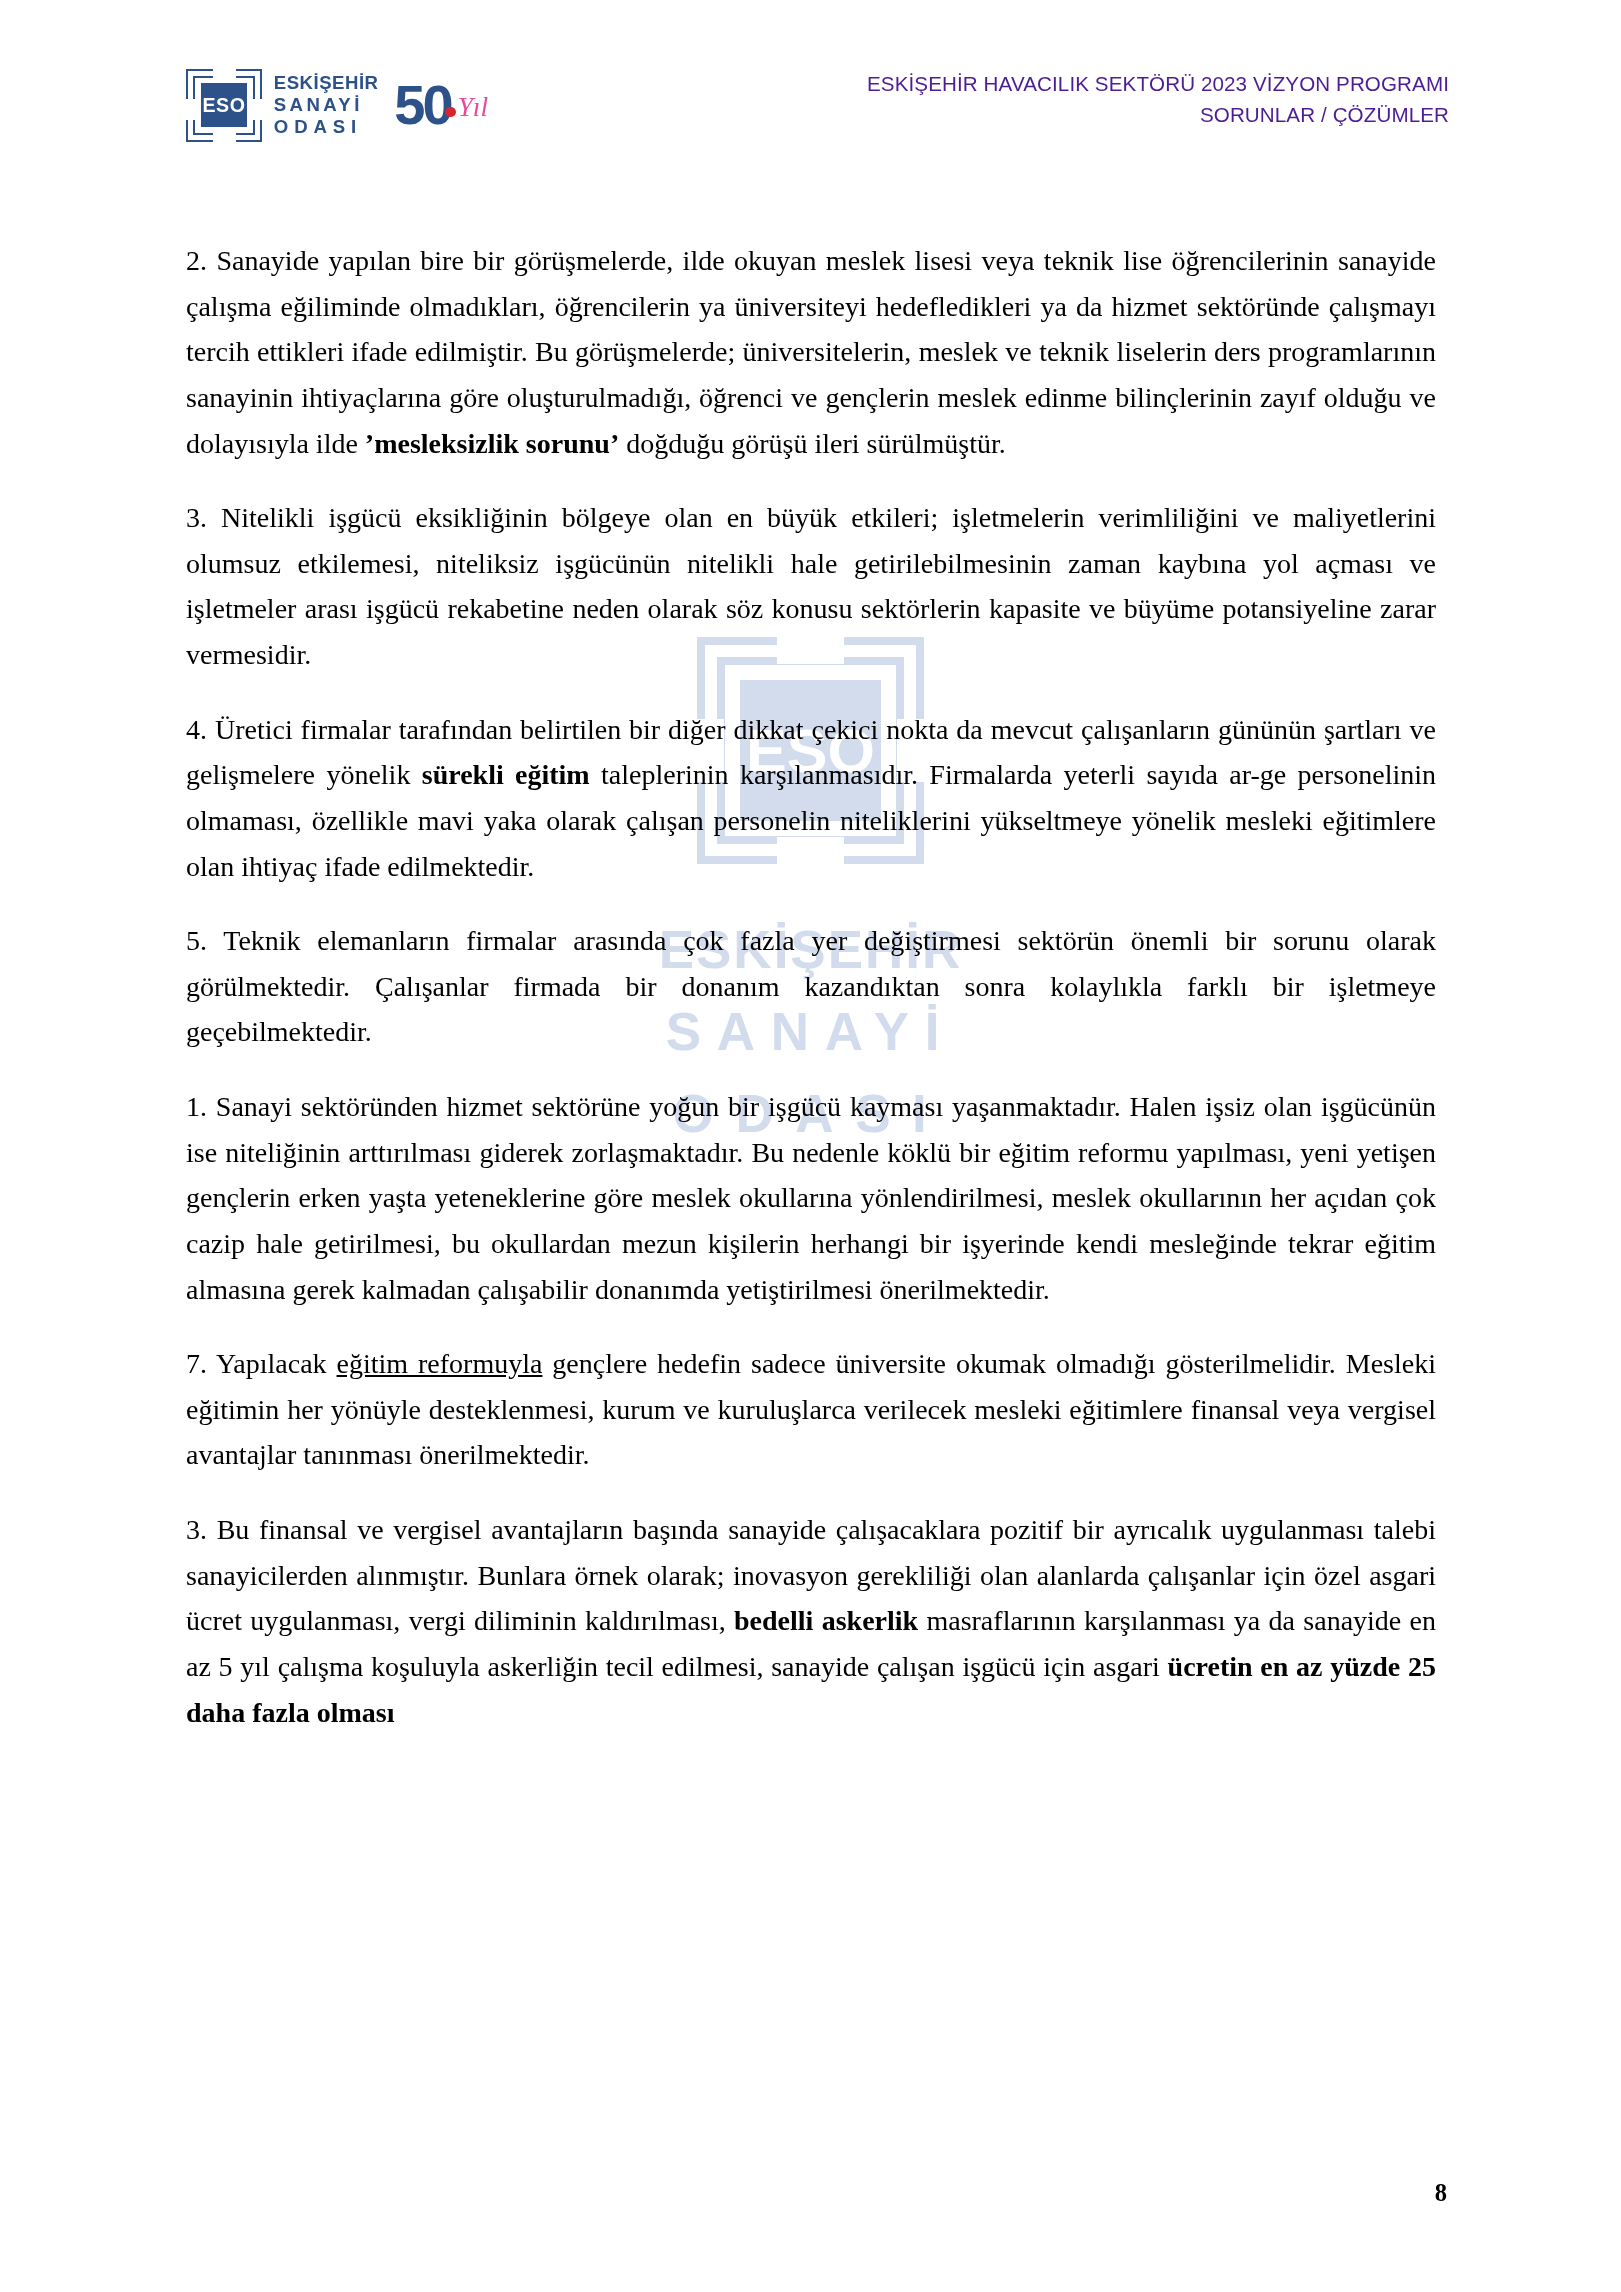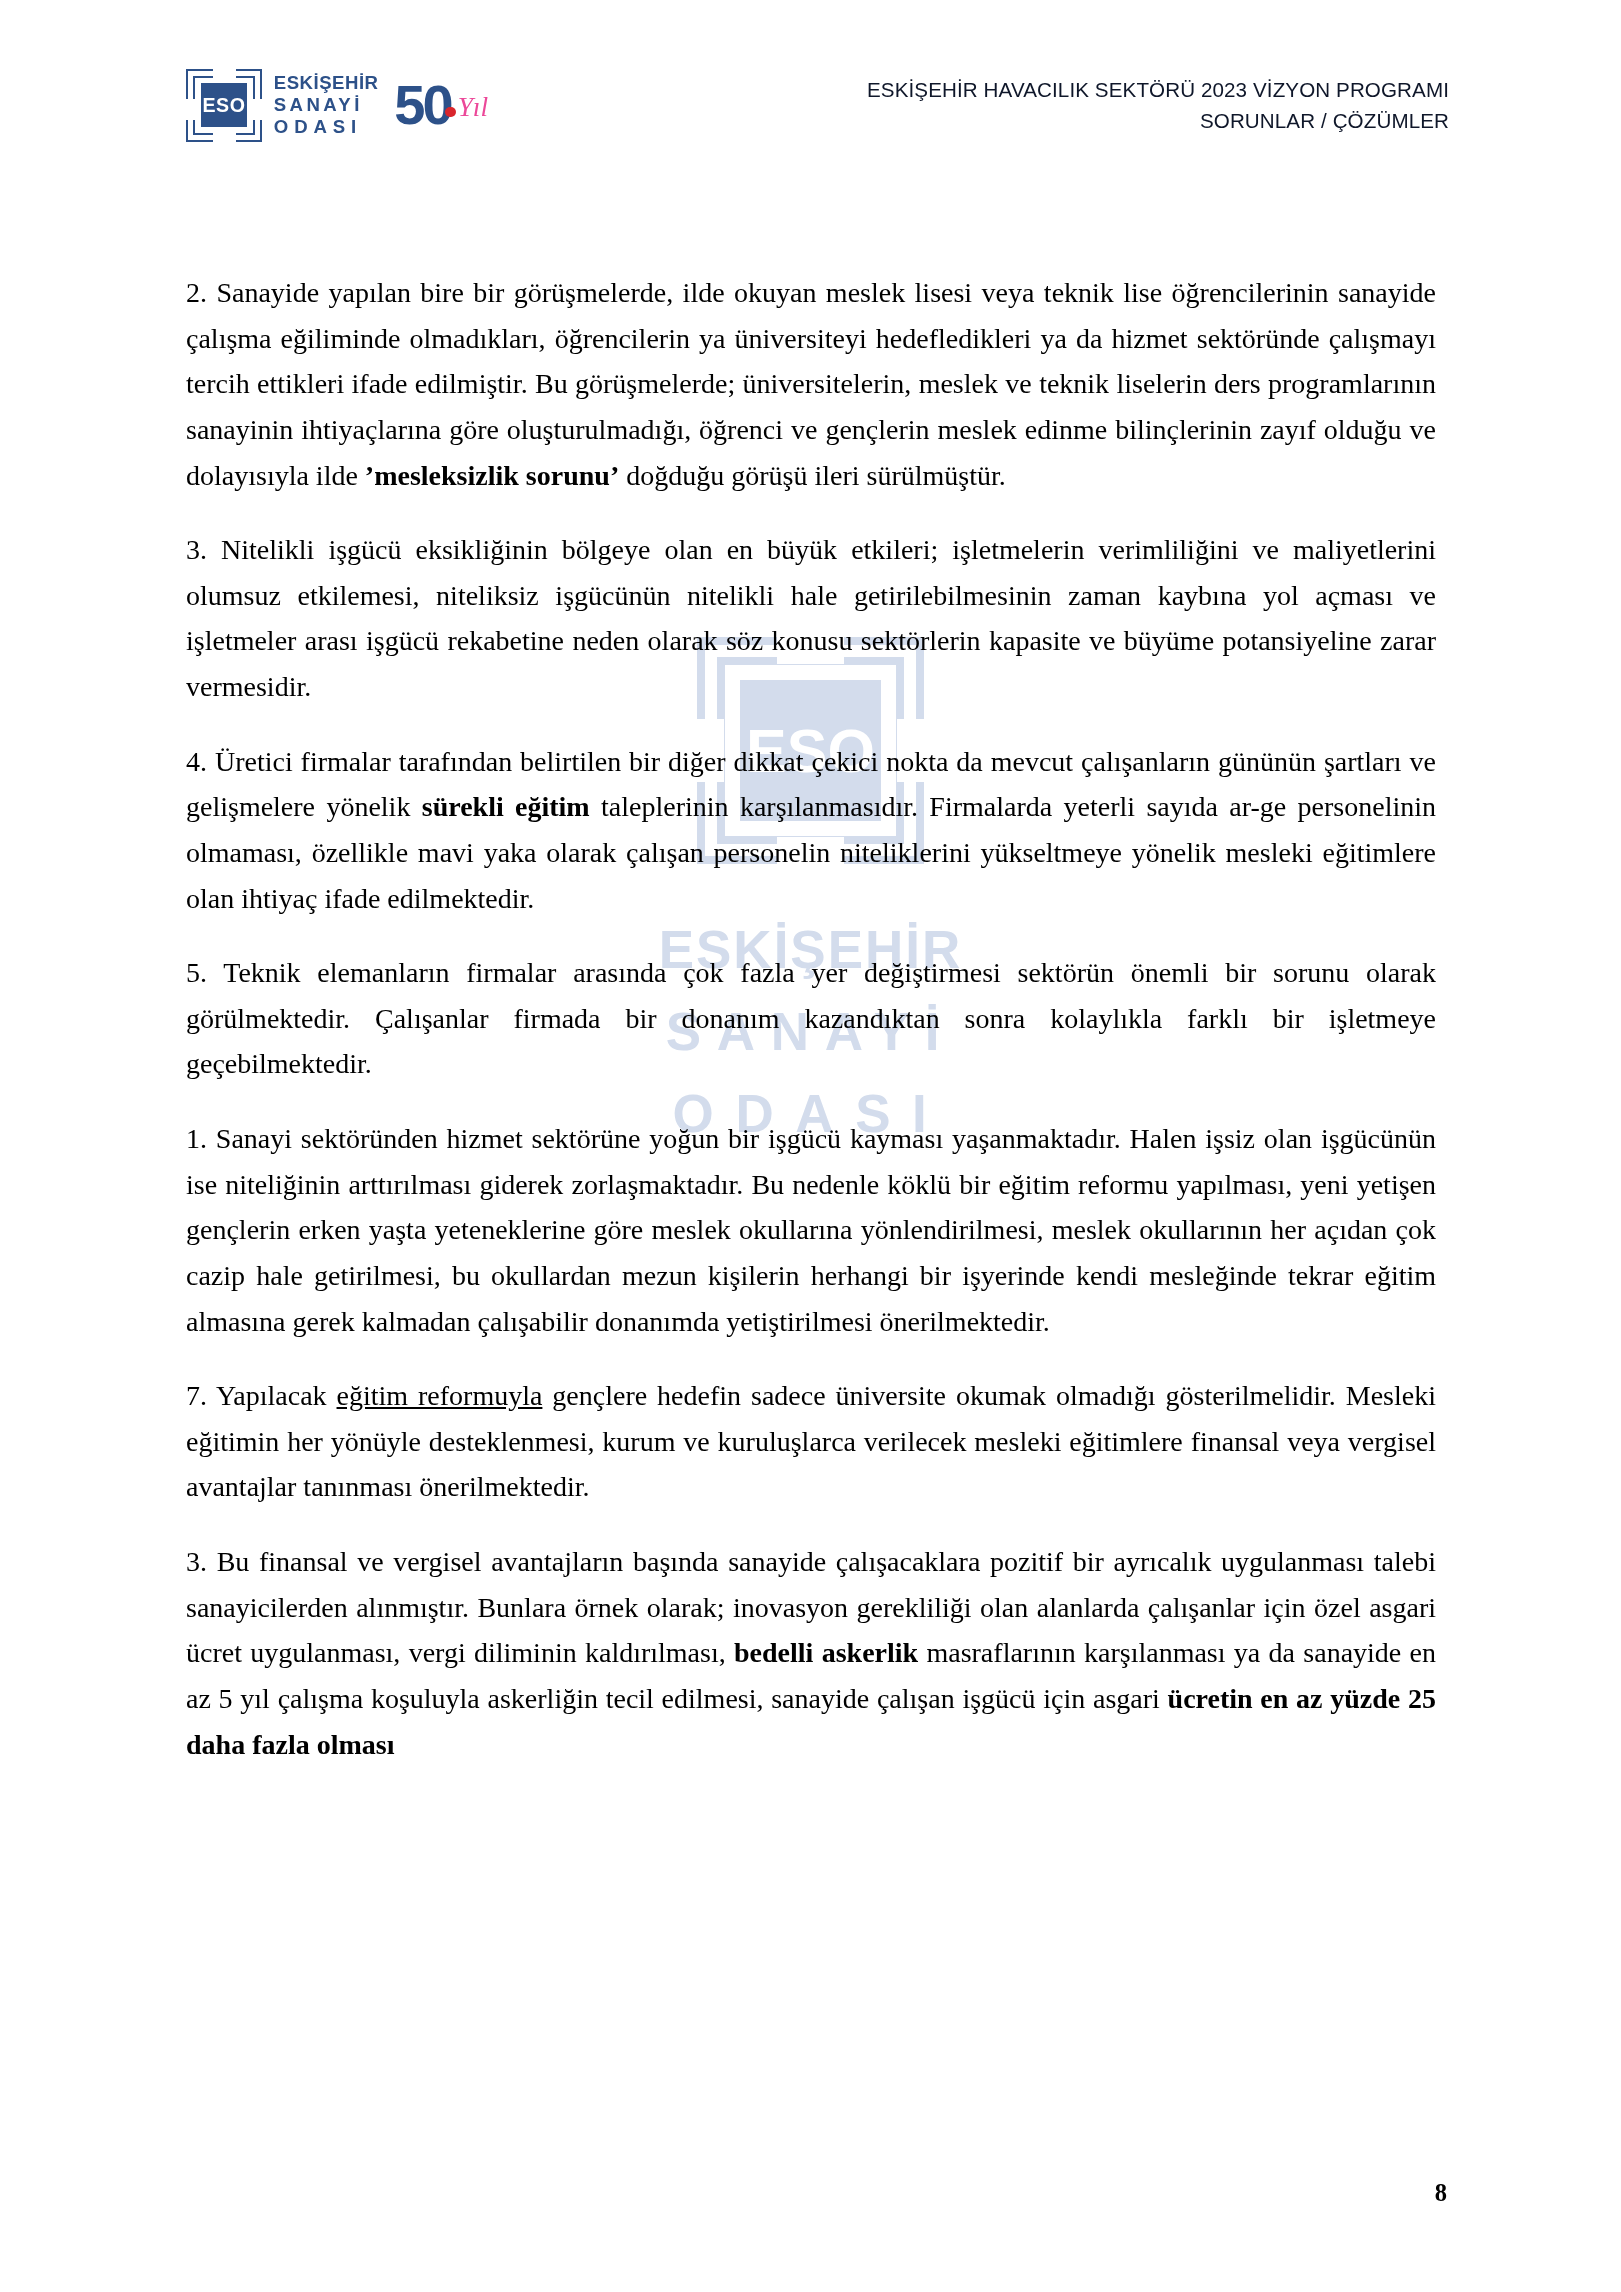--- a/index.html
+++ b/index.html
@@ -122,22 +122,22 @@
     font-size: 27.4px;
     color: #ec4899;
     margin-bottom: 5.9px;
   }
 
   .header-title {
     text-align: right;
     font-family: "Liberation Sans", sans-serif;
     font-size: 20.6px;
     line-height: 1.5;
-    color: #0f172a;
-    margin-top: 20px;
+    color: #4c1d95;
+    margin-top: 14px;
     letter-spacing: 0.1px;
   }
 
   
   .watermark {
     position: absolute;
     top: 637px;
     left: 50%;
     transform: translateX(-50%);
     width: 412px;
@@ -193,21 +193,21 @@
     color: #d3dcec;
     line-height: 1.55;
   }
   .wm-words .l1 { font-size: 53px; letter-spacing: 2px; }
   .wm-words .l2 { font-size: 53px; letter-spacing: 15.7px; }
   .wm-words .l3 { font-size: 53px; letter-spacing: 21.6px; }
 
   
   .content {
     position: absolute;
-    top: 270px;
+    top: 238px;
     left: 186px;
     width: 1250px;
     z-index: 2;
   }
   p.para {
     margin: 0 0 29px 0;
     font-size: 28px;
     line-height: 1.63;
     text-align: justify;
     text-justify: inter-word;

